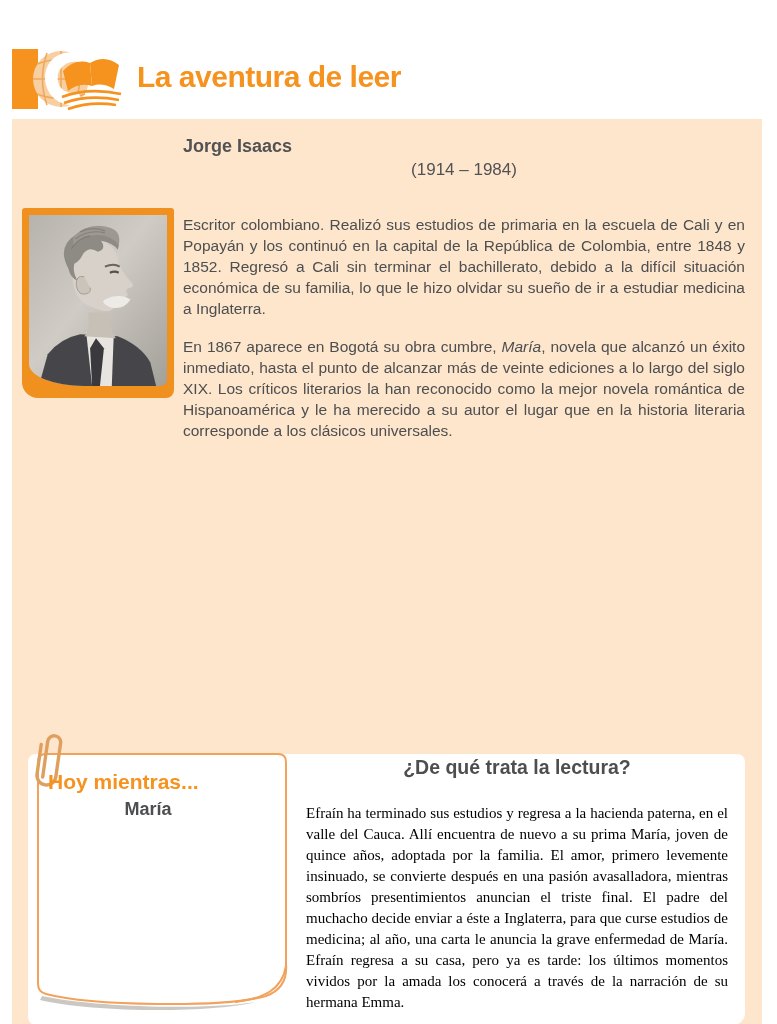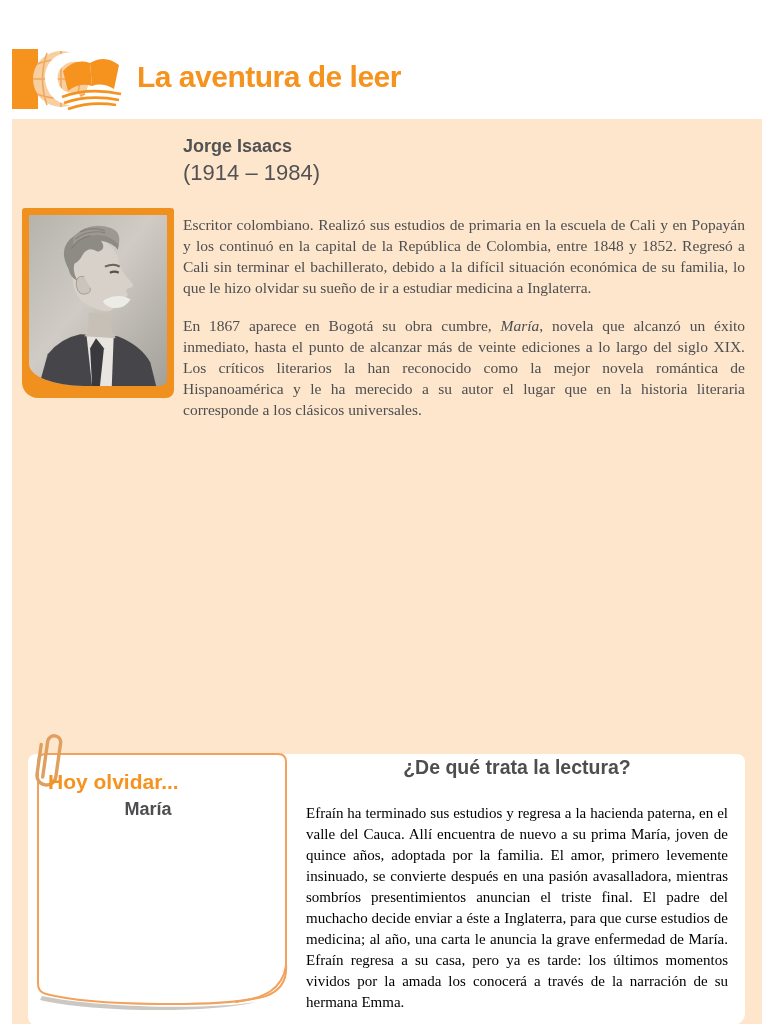--- a/index.html
+++ b/index.html
@@ -22,39 +22,39 @@
     left:12px;top:87px;width:750px;height:921px;
     background:#fde6cc;
   }
 
   
   .author-name{
     left:183px;top:104px;width:562px;text-align:left;
     font-size:18px;font-weight:bold;color:#525254;
   }
   .author-dates{
-    left:183px;top:128px;width:562px;
-    font-size:22px;color:#525254;
+    left:183px;top:128px;width:562px;text-align:center;
+    font-size:17px;color:#525254;
   }
 
   
   .photo-frame{
     left:22px;top:176px;width:152px;height:190px;
     background:#f0901e;border-radius:3px 3px 8px 16px;
     box-sizing:border-box;padding:7px 7px 12px 7px;
   }
   .photo-frame svg{
     width:100%;height:100%;display:block;
     border-bottom-left-radius:55px 22px;border-bottom-right-radius:8px 6px;
   }
 
   
   .bio{
     left:183px;top:182px;width:562px;
-    font-size:15.5px;line-height:21px;text-align:justify;color:#4d4e50;font-family:Liberation Serif, serif;
+    font-size:15.5px;line-height:21px;text-align:justify;color:#4d4e50;
   }
   .bio p{margin:0 0 17px 0;}
   .bio .italic{font-style:italic;}
 
   
   .white-panel{
     left:28px;top:722px;width:717px;height:271px;
     background:#ffffff;border-radius:8px 8px 12px 8px;
   }
   .note-card-svg{left:26px;top:712px;width:274px;height:286px;}
@@ -140,19 +140,19 @@
 </div>
 
 <div class="abs paperclip-svg">
   <svg viewBox="0 0 34 66" width="34" height="66">
     <g transform="rotate(8 17 33)">
       <path d="M11,50 V14 a6.5,6.5 0 0 1 13,0 V48 a9.5,9.5 0 0 1 -19,0 V18" fill="none" stroke="#dfa05f" stroke-width="3.4" stroke-linecap="round"></path>
     </g>
   </svg>
 </div>
 
-<div class="abs today-label">Hoy olvidar...</div>
+<div class="abs today-label">Hoy mientras...</div>
 <div class="abs today-book">María</div>
 
 <div class="abs reading-block">
   <h2 class="reading-heading">¿De qué trata la lectura?</h2>
   <p class="reading-summary">Efraín ha terminado sus estudios y regresa a la hacienda paterna, en el valle del Cauca. Allí encuentra de nuevo a su prima María, joven de quince años, adoptada por la familia. El amor, primero levemente insinuado, se convierte después en una pasión avasalladora, mientras sombríos presentimientos anuncian el triste final. El padre del muchacho decide enviar a éste a Inglaterra, para que curse estudios de medicina; al año, una carta le anuncia la grave enfermedad de María. Efraín regresa a su casa, pero ya es tarde: los últimos momentos vividos por la amada los conocerá a través de la narración de su hermana Emma.</p>
 </div>
 
 </body></html>

